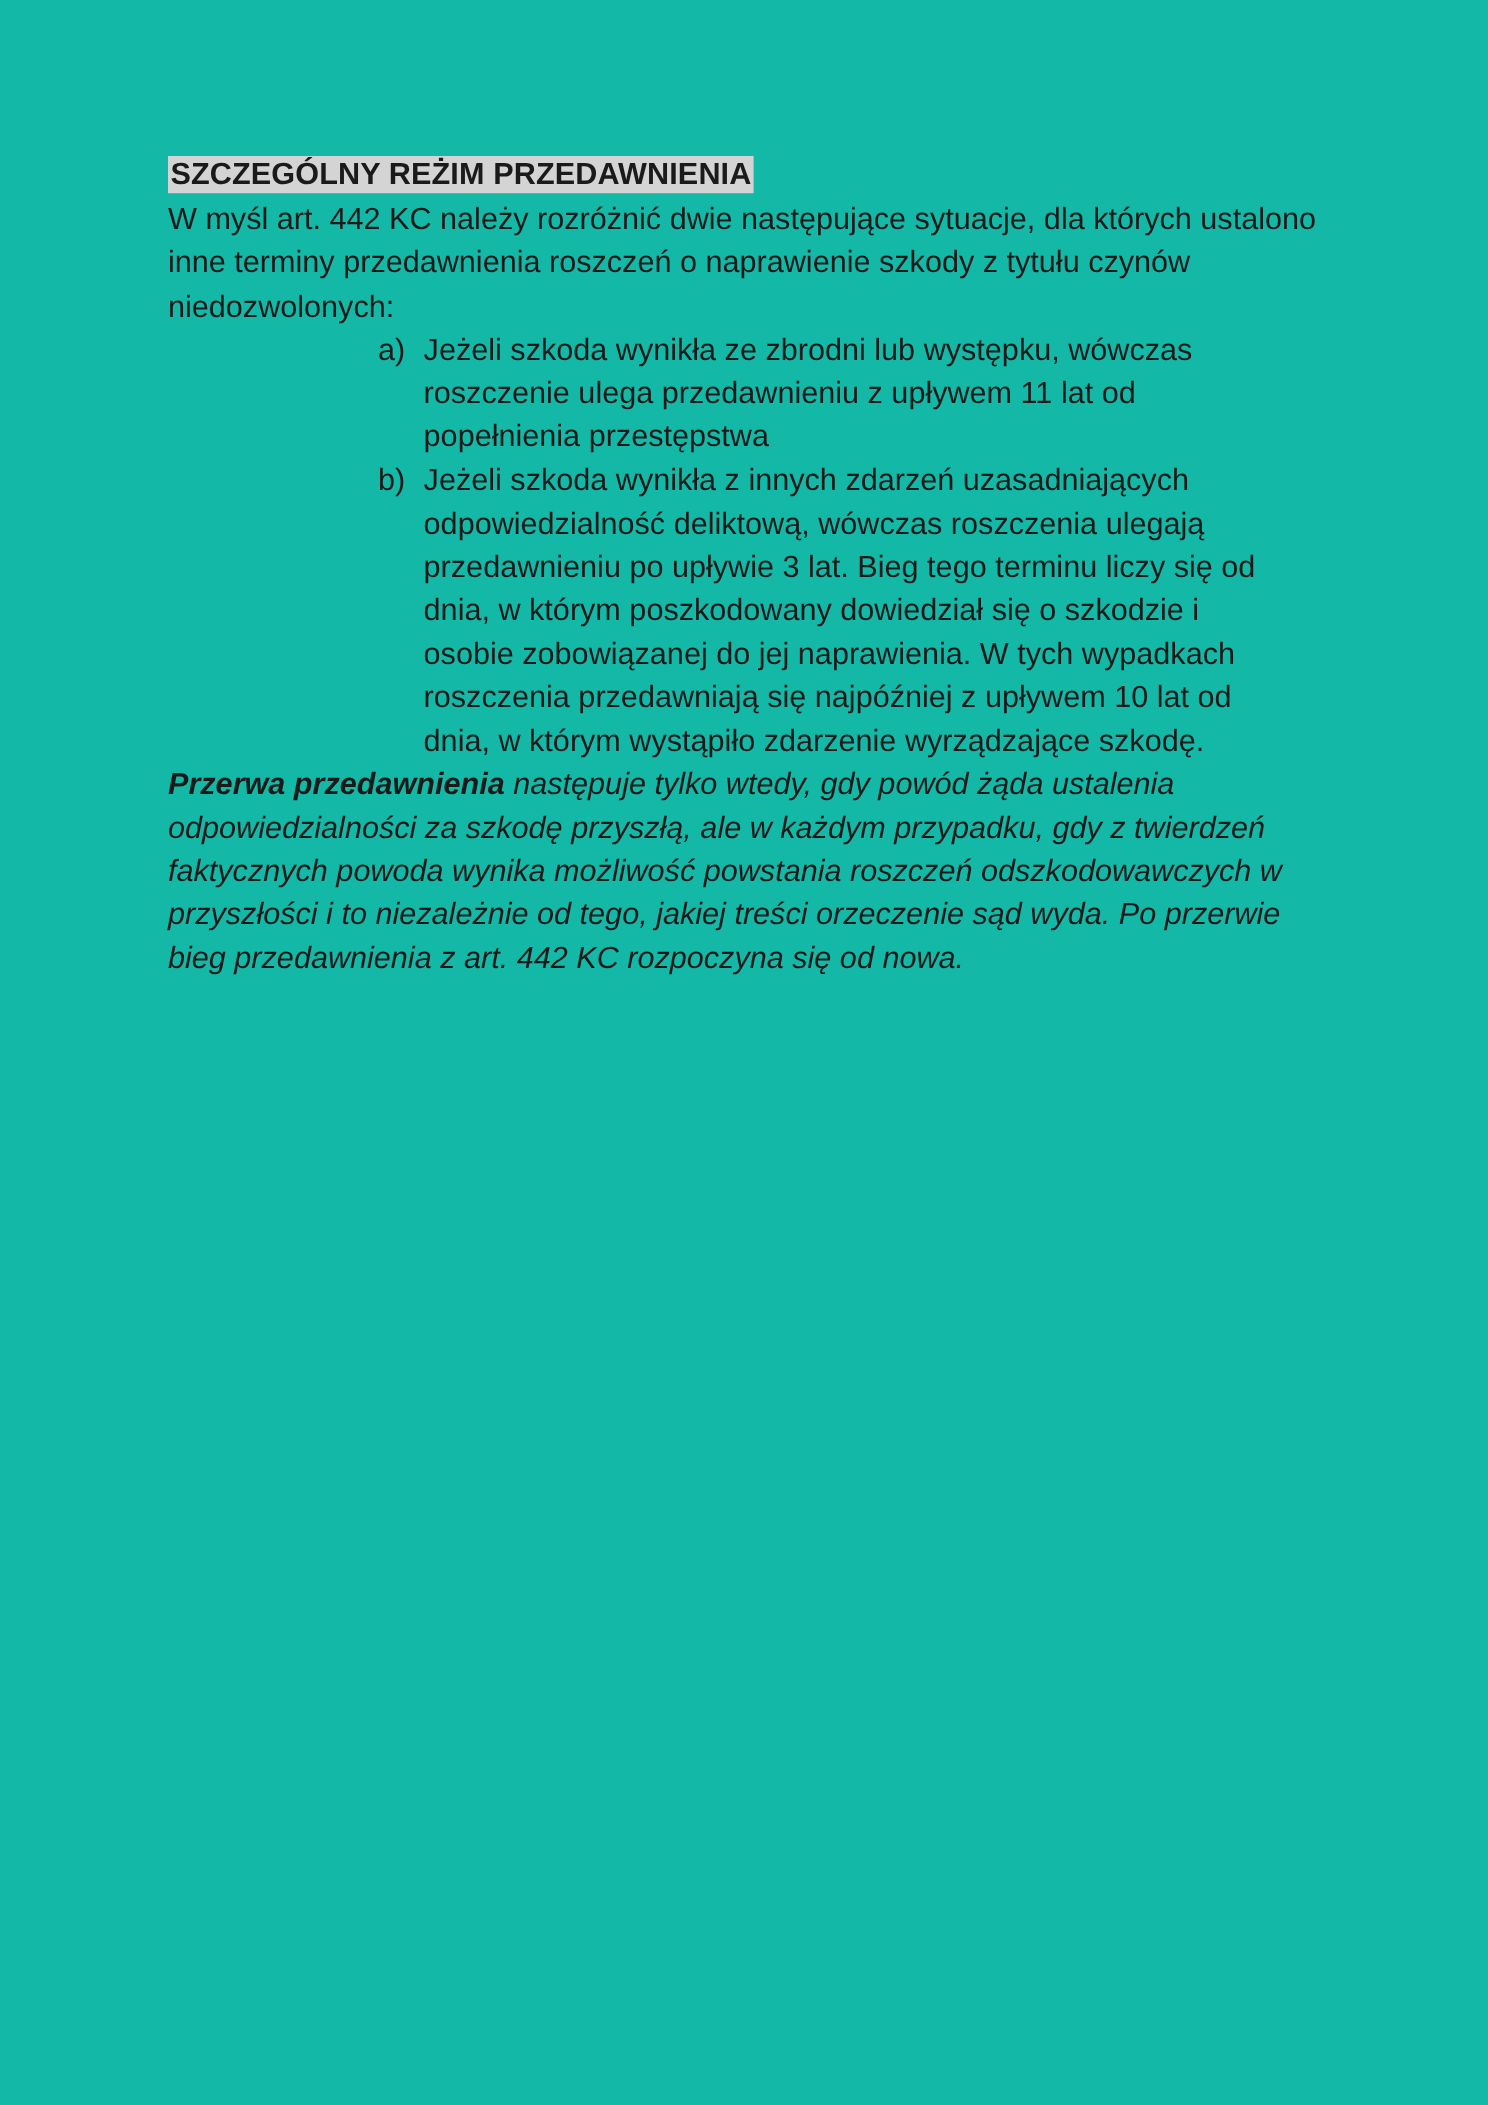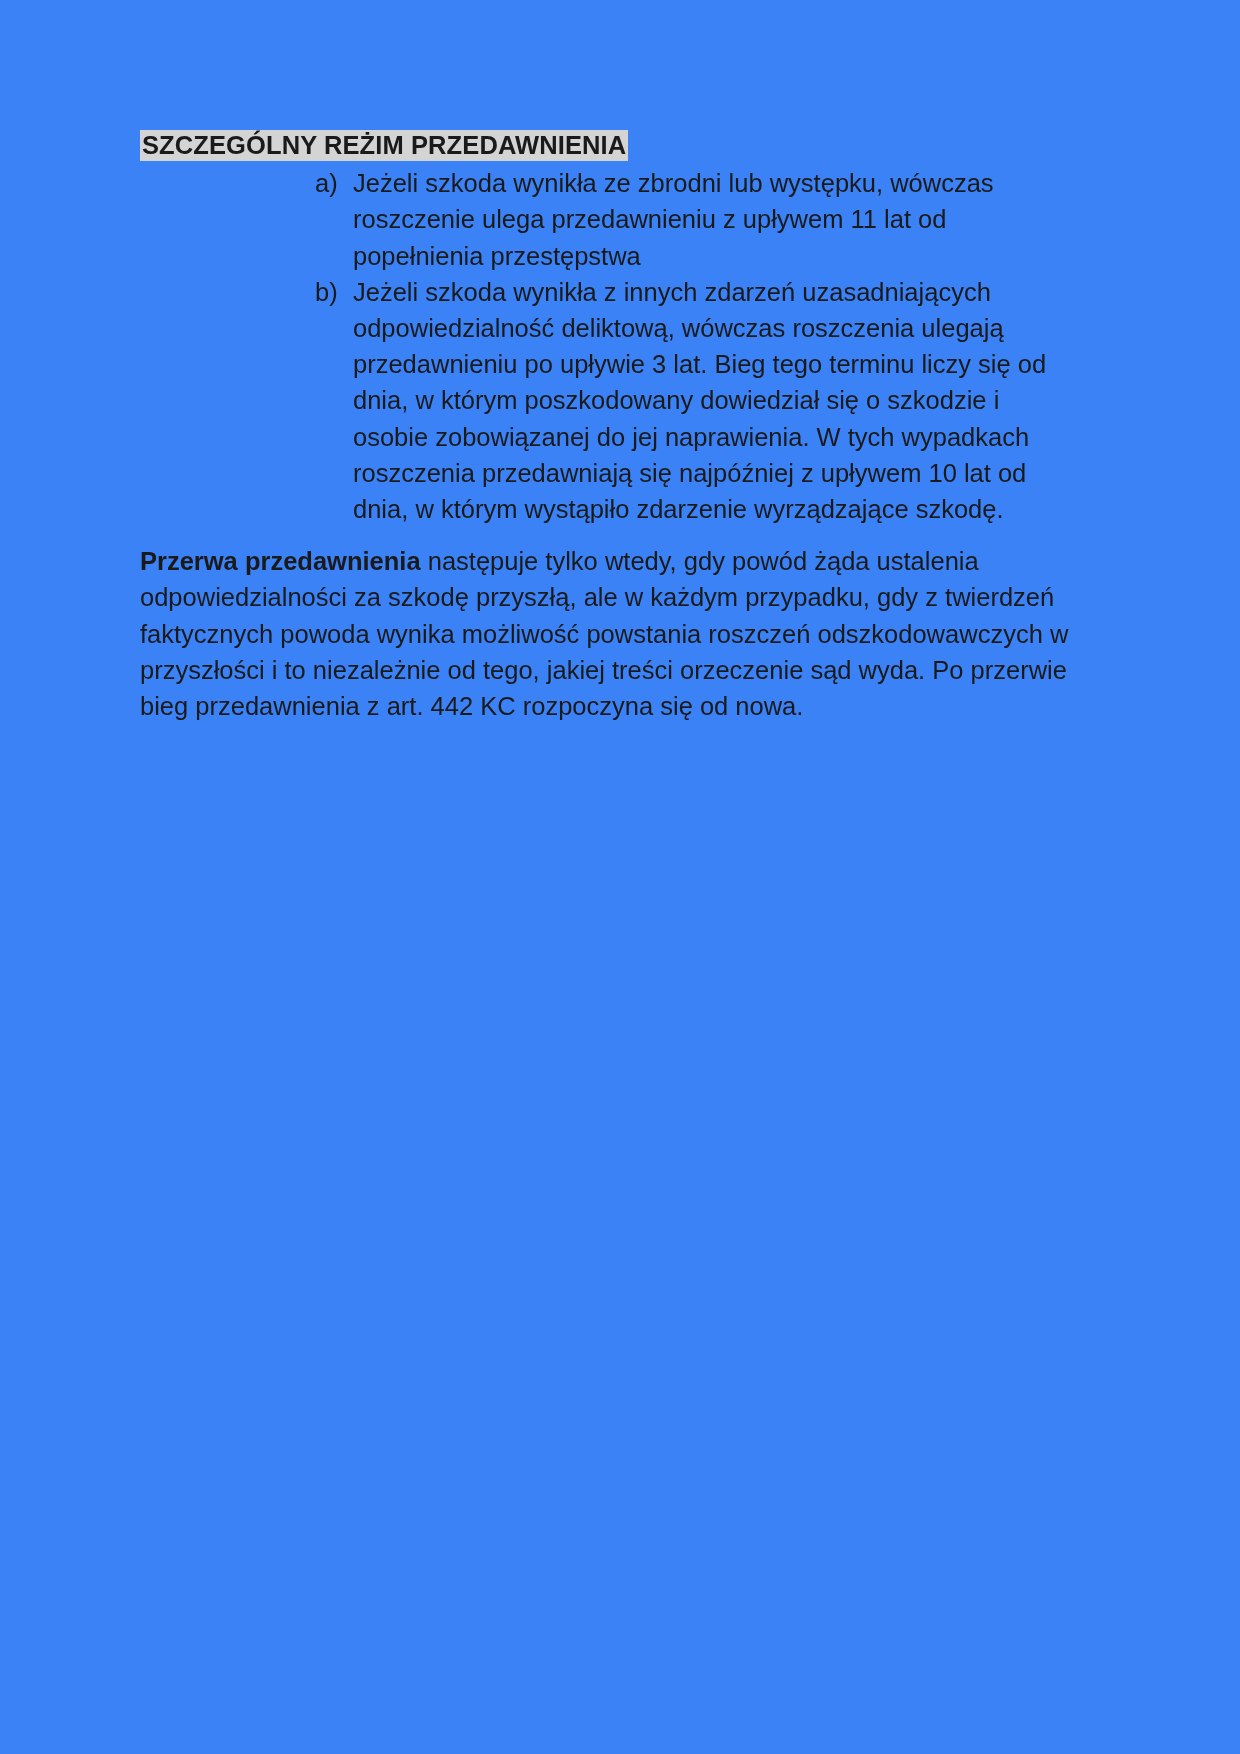--- a/index.html
+++ b/index.html
@@ -11,21 +11,21 @@
     width: 1240px;
     height: 1754px;
     font-family: "Liberation Sans", sans-serif;
     color: #1a1a1a;
     -webkit-font-smoothing: antialiased;
   }
   .page {
     position: relative;
     width: 1240px;
     height: 1754px;
-    background: #3b82f6;
+    background: #14b8a6;
     box-sizing: border-box;
     padding: 128px 140px 0 140px;
   }
   .doc-body {
     width: 960px;
     font-size: 25.5px;
     line-height: 1.42;
   }
   .heading {
     display: inline;
@@ -63,33 +63,35 @@
     width: 38px;
     text-align: left;
   }
   .list-text {
     flex: 1 1 auto;
   }
   .strong {
     font-weight: bold;
   }
   .para.closing {
-    margin-top: 16px;
+    margin-top: 0;
+    font-style: italic;
   }
 </style>
 </head>
 <body>
 
 <div class="page">
   <div class="doc-body">
 
     <p class="heading-line">
       <span class="heading">SZCZEGÓLNY REŻIM PRZEDAWNIENIA</span>
     </p>
 
+    <p class="para intro">W myśl art. 442 KC należy rozróżnić dwie następujące sytuacje, dla których ustalono inne terminy przedawnienia roszczeń o naprawienie szkody z tytułu czynów niedozwolonych:</p>
 
     <div class="list">
       <div class="list-item">
         <span class="list-marker">a)</span>
         <span class="list-text">Jeżeli szkoda wynikła ze zbrodni lub występku, wówczas roszczenie ulega przedawnieniu z upływem 11 lat od popełnienia przestępstwa</span>
       </div>
       <div class="list-item">
         <span class="list-marker">b)</span>
         <span class="list-text">Jeżeli szkoda wynikła z innych zdarzeń uzasadniających odpowiedzialność deliktową, wówczas roszczenia ulegają przedawnieniu po upływie 3 lat. Bieg tego terminu liczy się od dnia, w którym poszkodowany dowiedział się o szkodzie i osobie zobowiązanej do jej naprawienia. W tych wypadkach roszczenia przedawniają się najpóźniej z upływem 10 lat od dnia, w którym wystąpiło zdarzenie wyrządzające szkodę.</span>
       </div>

